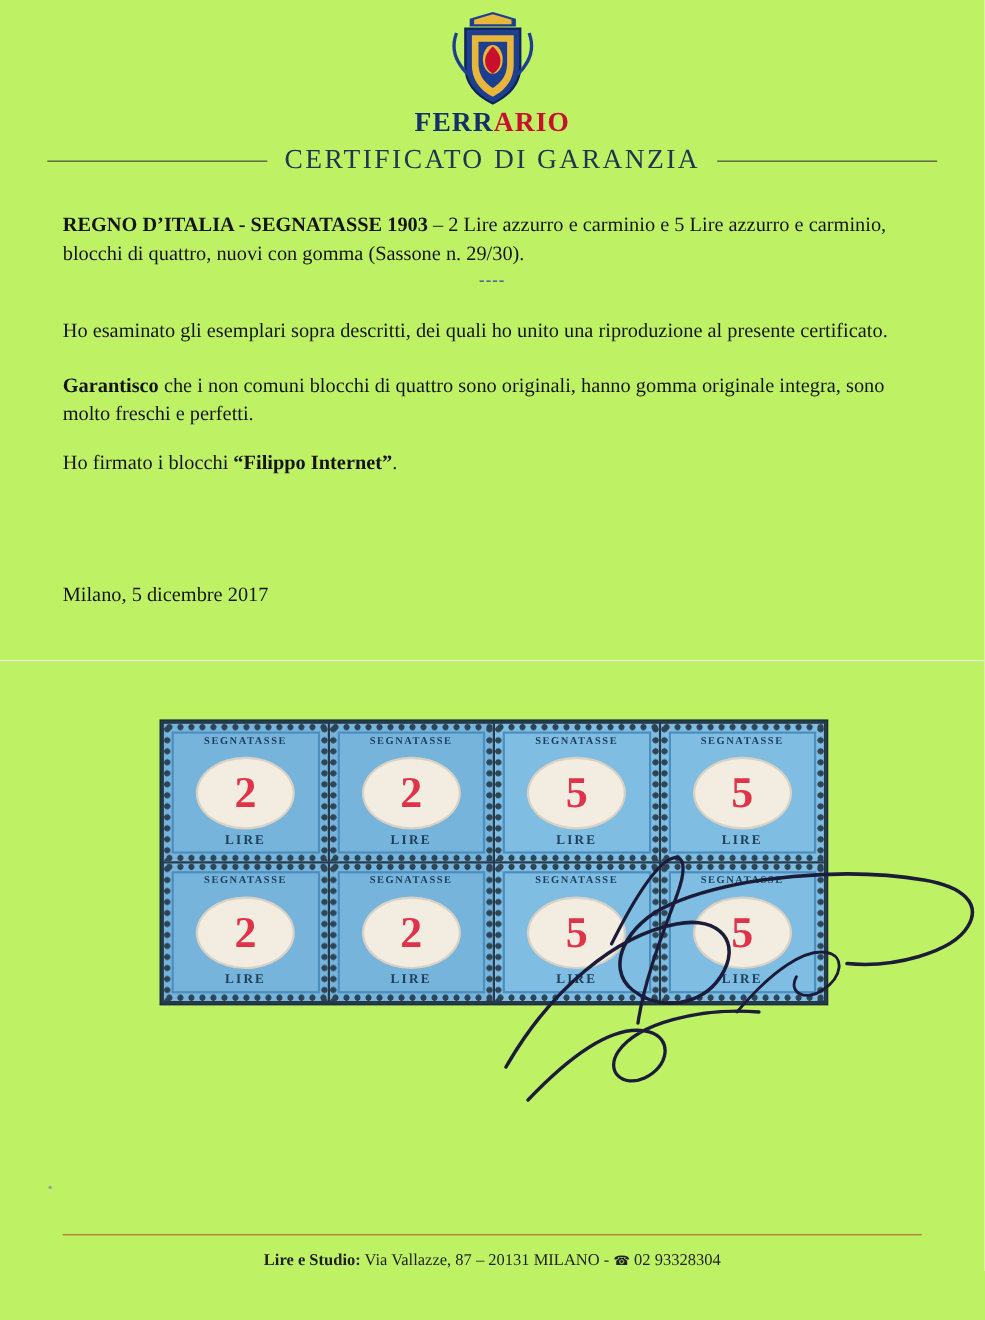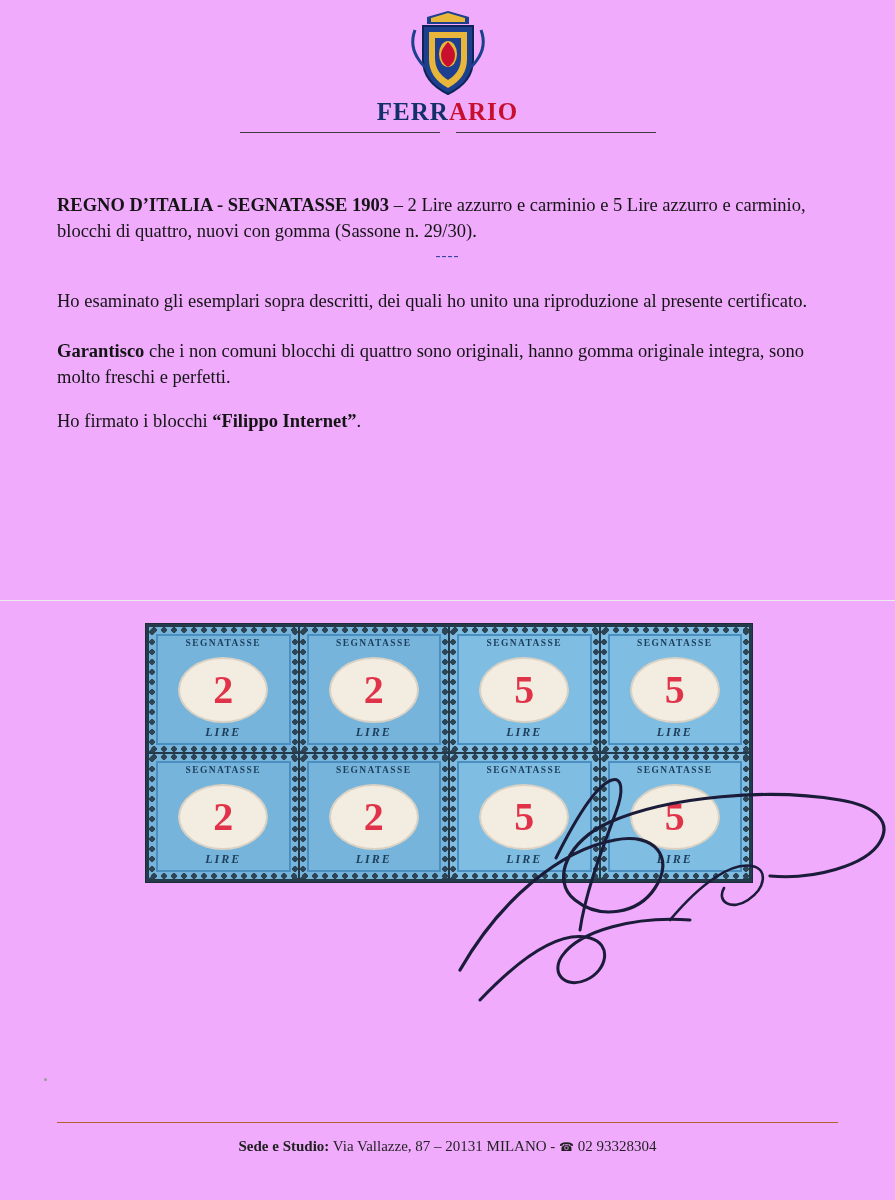--- a/index.html
+++ b/index.html
@@ -11,21 +11,21 @@
     height: 1200px;
     background: #ffffff;
     font-family: "Liberation Serif", serif;
     color: #1a1a1a;
     overflow: hidden;
   }
   .page {
     position: relative;
     width: 895px;
     height: 1200px;
-    background: #f0abfc;
+    background: #bef264;
   }
 
   
   .logo-block {
     position: absolute;
     top: 8px;
     left: 0;
     width: 895px;
     text-align: center;
   }
@@ -102,21 +102,21 @@
     text-align: center;
     color: #2f3f9e;
     font-size: 15px;
     letter-spacing: 1px;
   }
 
   
   .stamp-area {
     position: absolute;
     left: 146px;
-    top: 624px;
+    top: 655px;
     width: 606px;
     height: 258px;
     background: #243a4a;
     padding: 0;
     box-sizing: border-box;
     box-shadow: 0 0 0 1px #1b2b38;
   }
   .stamp-grid {
     display: grid;
     grid-template-columns: 1fr 1fr 1fr 1fr;
@@ -165,21 +165,21 @@
     position: absolute;
     left: 0; right: 0;
     text-align: center;
     font-family: "Liberation Serif", serif;
     font-size: 9.5px;
     letter-spacing: 1.4px;
     color: #1d3d59;
     font-weight: bold;
   }
   .stamp-top-label { top: 11px; }
-  .stamp-bottom-label { bottom: 12px; font-size: 12px; letter-spacing: 2px; font-style: italic; }
+  .stamp-bottom-label { bottom: 12px; font-size: 12px; letter-spacing: 2px; }
 
   .oval {
     position: absolute;
     left: 50%;
     top: 50%;
     transform: translate(-50%, -50%);
     width: 86px;
     height: 62px;
     border-radius: 50%;
     background: #f3ece0;
@@ -270,39 +270,41 @@
       <path d="M10 22 q-6 16 4 30 q4 6 8 8" fill="none" stroke="#1c3f8f" stroke-width="3"></path>
       <path d="M76 22 q6 16 -4 30 q-4 6 -8 8" fill="none" stroke="#1c3f8f" stroke-width="3"></path>
     </svg>
     <div class="brand-name">
       <span>FERR</span><span class="accent">ARIO</span>
     </div>
   </div>
 
   <div class="title-row">
     <div class="title-rule"></div>
+    <div class="doc-title">CERTIFICATO DI GARANZIA</div>
     <div class="title-rule"></div>
   </div>
 
   <div class="body-text para-subject">
     <span class="bold">REGNO D’ITALIA - SEGNATASSE 1903</span><span> – 2 Lire azzurro e carminio e 5 Lire azzurro e carminio, blocchi di quattro, nuovi con gomma (Sassone n. 29/30).</span>
   </div>
 
   <div class="dashes">----</div>
 
   <div class="body-text para-body2">
     <span class="bold">Garantisco</span><span> che i non comuni blocchi di quattro sono originali, hanno gomma originale integra, sono molto freschi e perfetti.</span>
   </div>
 
   <div class="body-text para-body1">Ho esaminato gli esemplari sopra descritti, dei quali ho unito una riproduzione al presente certificato.</div>
 
   <div class="body-text para-sign">
     <span>Ho firmato i blocchi </span><span class="bold">“Filippo Internet”</span><span>.</span>
   </div>
 
+  <div class="body-text para-place">Milano, 5 dicembre 2017</div>
 
   <div class="stamp-area">
     <div class="stamp-grid">
 
       <div class="stamp">
         <div class="stamp-inner"></div>
         <div class="stamp-top-label">SEGNATASSE</div>
         <div class="oval">
             <span class="value">2</span>
           </div>
@@ -412,17 +414,17 @@
     <path d="M40 230 C80 188, 120 160, 150 168 C172 174, 168 200, 146 210 C126 219, 110 204, 122 186 C140 160, 196 146, 250 150" fill="none" stroke="#1b1b3a" stroke-width="3" stroke-linecap="round"></path>
     <path d="M116 88 C140 40, 158 14, 172 10 C182 7, 184 20, 176 42 C166 70, 146 118, 140 160" fill="none" stroke="#1b1b3a" stroke-width="3" stroke-linecap="round"></path>
     <path d="M230 150 C262 112, 292 92, 312 96 C328 99, 326 118, 308 130 C292 141, 276 132, 284 118" fill="none" stroke="#1b1b3a" stroke-width="2.6" stroke-linecap="round"></path>
   </svg>
 
   <div class="speck"></div>
 
   <div class="footer-rule"></div>
   <div class="footer">
     <div class="line1">
-      <span class="bold">Sede e Studio:</span><span> Via Vallazze, 87 – 20131 MILANO - </span><span class="glyph">☎</span><span> 02 93328304</span>
+      <span class="bold">Lire e Studio:</span><span> Via Vallazze, 87 – 20131 MILANO - </span><span class="glyph">☎</span><span> 02 93328304</span>
     </div>
   </div>
 
 </div>
 
 </body></html>

